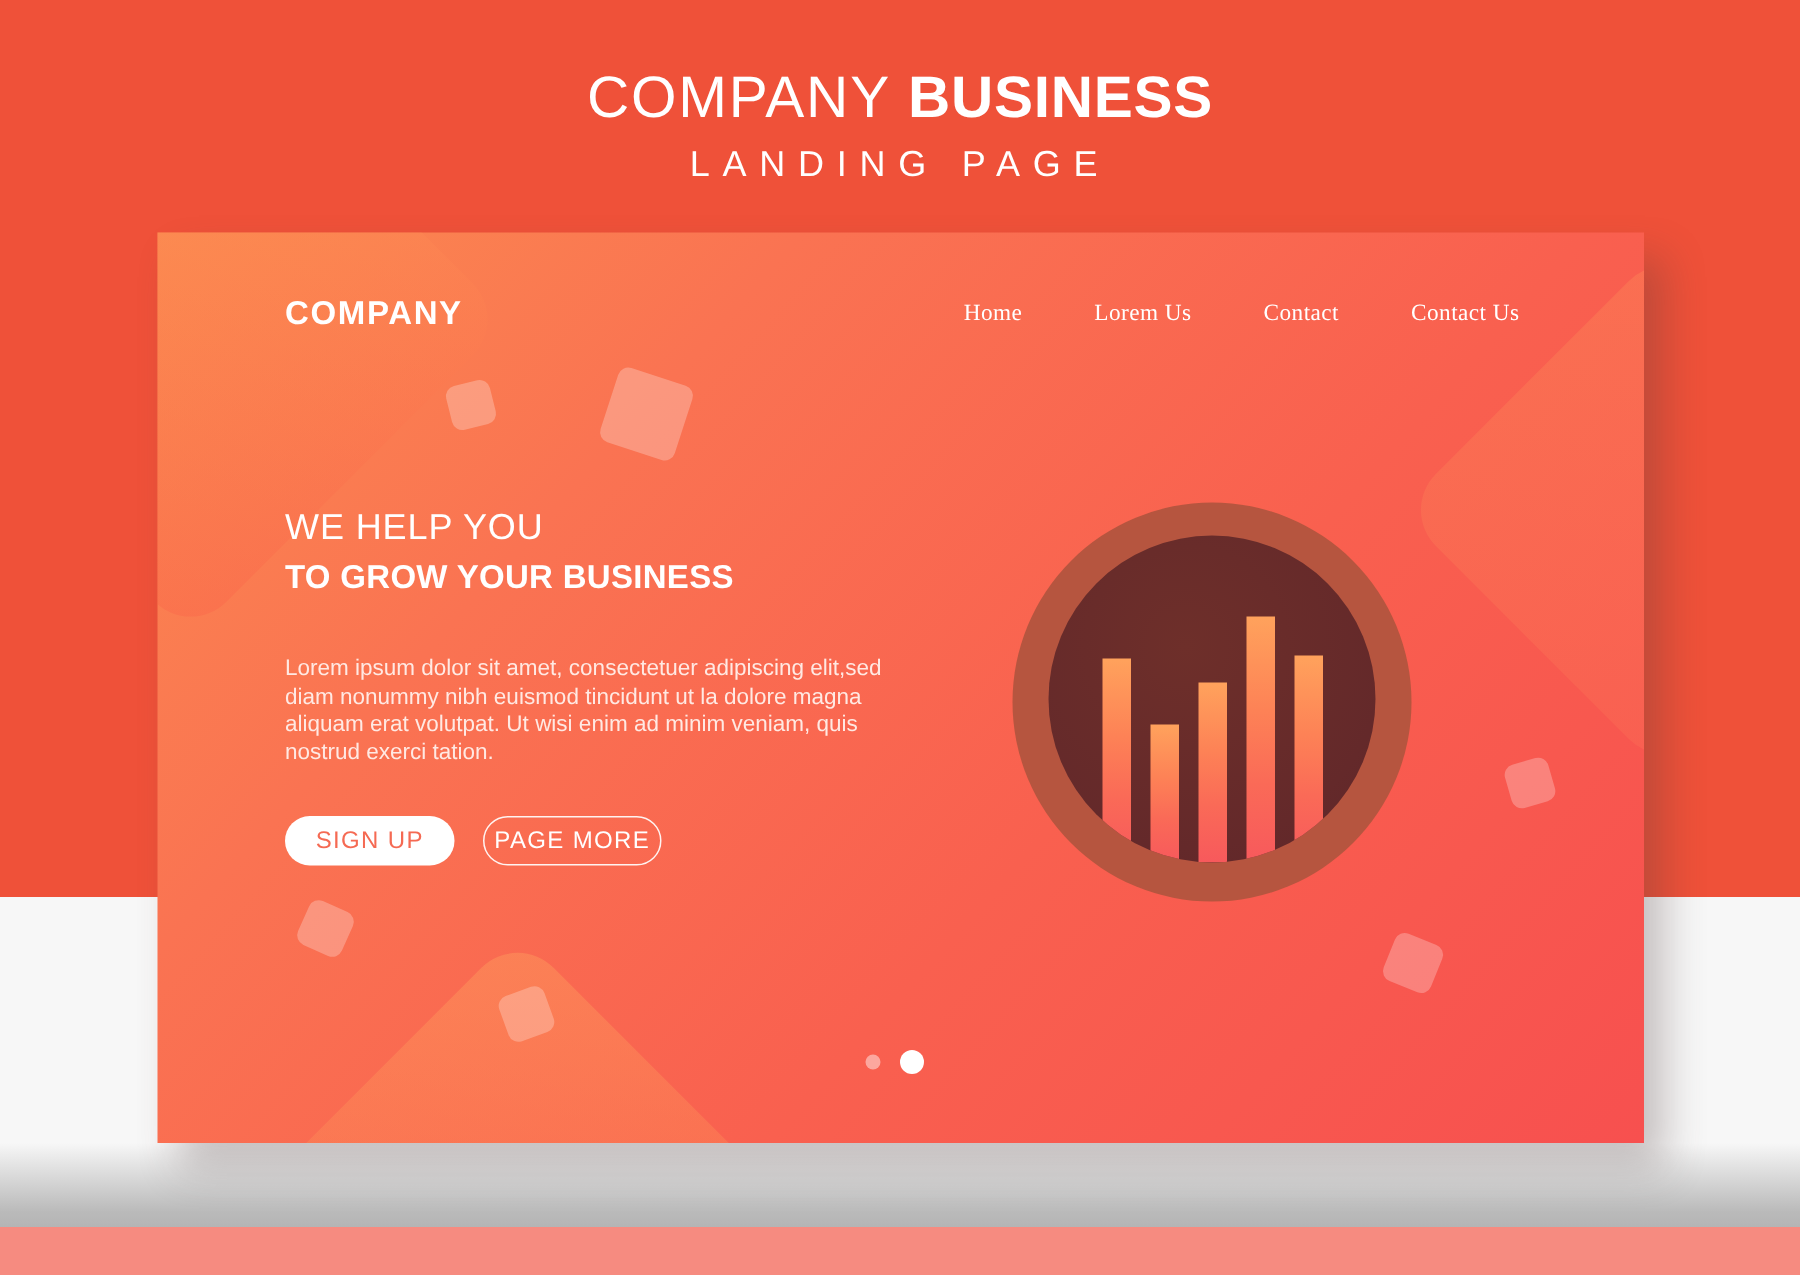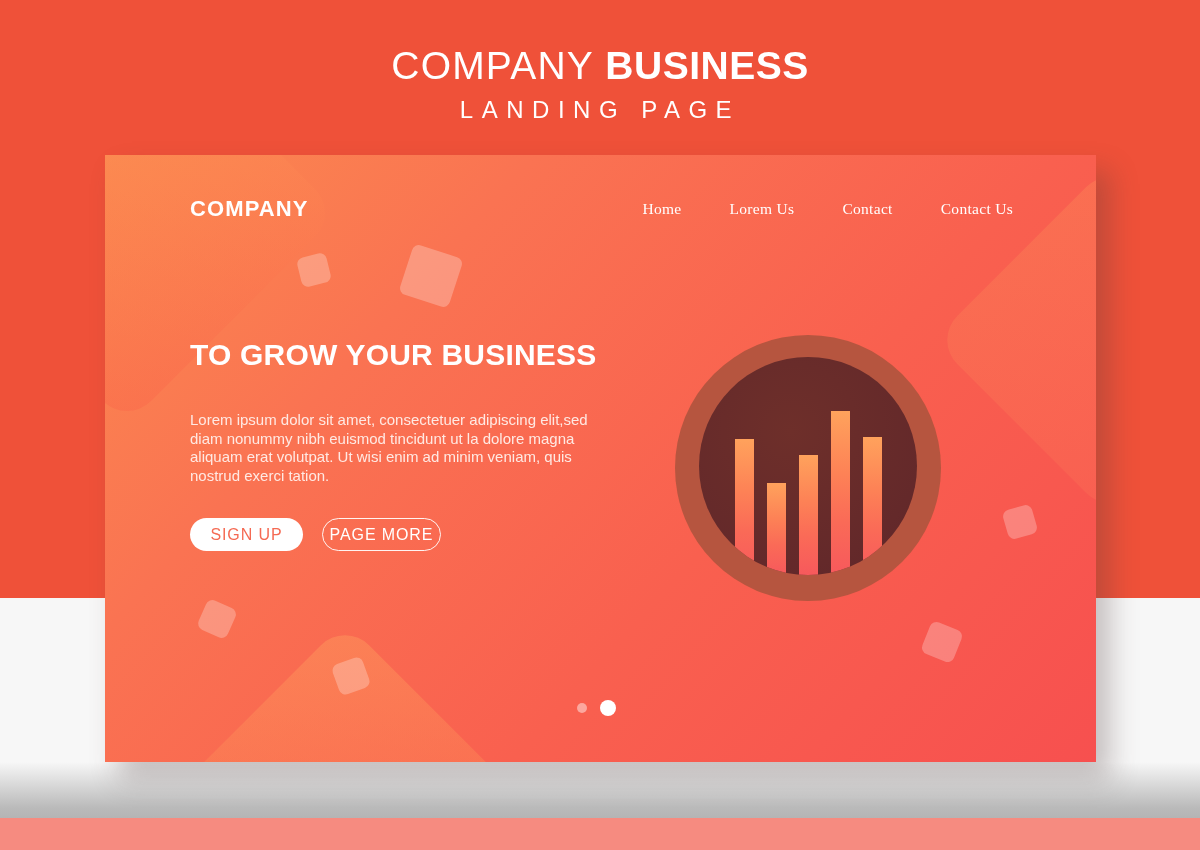--- a/index.html
+++ b/index.html
@@ -94,21 +94,21 @@
     letter-spacing:0.3px; cursor:pointer; white-space:nowrap;font-family:Liberation Serif, serif;
   }
 
   
   .hero{ position:absolute; left:85px; top:183px; width:430px; }
   .hero-kicker{
     color:#ffffff; font-size:24px; font-weight:400;
     letter-spacing:0.6px; margin-bottom:6px;
   }
   .hero-title{
-    color:#ffffff; font-size:30px; font-weight:700; letter-spacing:0.2px;
+    color:#ffffff; font-size:22px; font-weight:700; letter-spacing:0.2px;
   }
   .hero-text{
     margin-top:39px; color:#ffe9e3; font-size:15px;
     line-height:18.5px; width:410px;
   }
   .hero-buttons{ margin-top:33px; display:flex; gap:19px; }
   .btn{
     display:flex; align-items:center; justify-content:center;
     height:33px; border-radius:17px; font-size:16px;
     letter-spacing:0.9px; cursor:pointer; white-space:nowrap;
@@ -172,20 +172,21 @@
     <div class="logo">COMPANY</div>
     <div class="nav-links">
       <div class="nav-link">Home</div>
       <div class="nav-link">Lorem Us</div>
       <div class="nav-link">Contact</div>
       <div class="nav-link">Contact Us</div>
     </div>
   </div>
 
   <div class="hero">
+    <div class="hero-kicker">WE HELP YOU</div>
     <div class="hero-title">TO GROW YOUR BUSINESS</div>
     <div class="hero-text">Lorem ipsum dolor sit amet, consectetuer adipiscing elit,sed diam nonummy nibh euismod tincidunt ut la dolore magna aliquam erat volutpat. Ut wisi enim ad minim veniam, quis nostrud exerci tation.</div>
     <div class="hero-buttons">
       <div class="btn btn-primary">SIGN UP</div>
       <div class="btn btn-ghost">PAGE MORE</div>
     </div>
   </div>
 
   <div class="chart-wrap">
     <div class="ring"></div>

